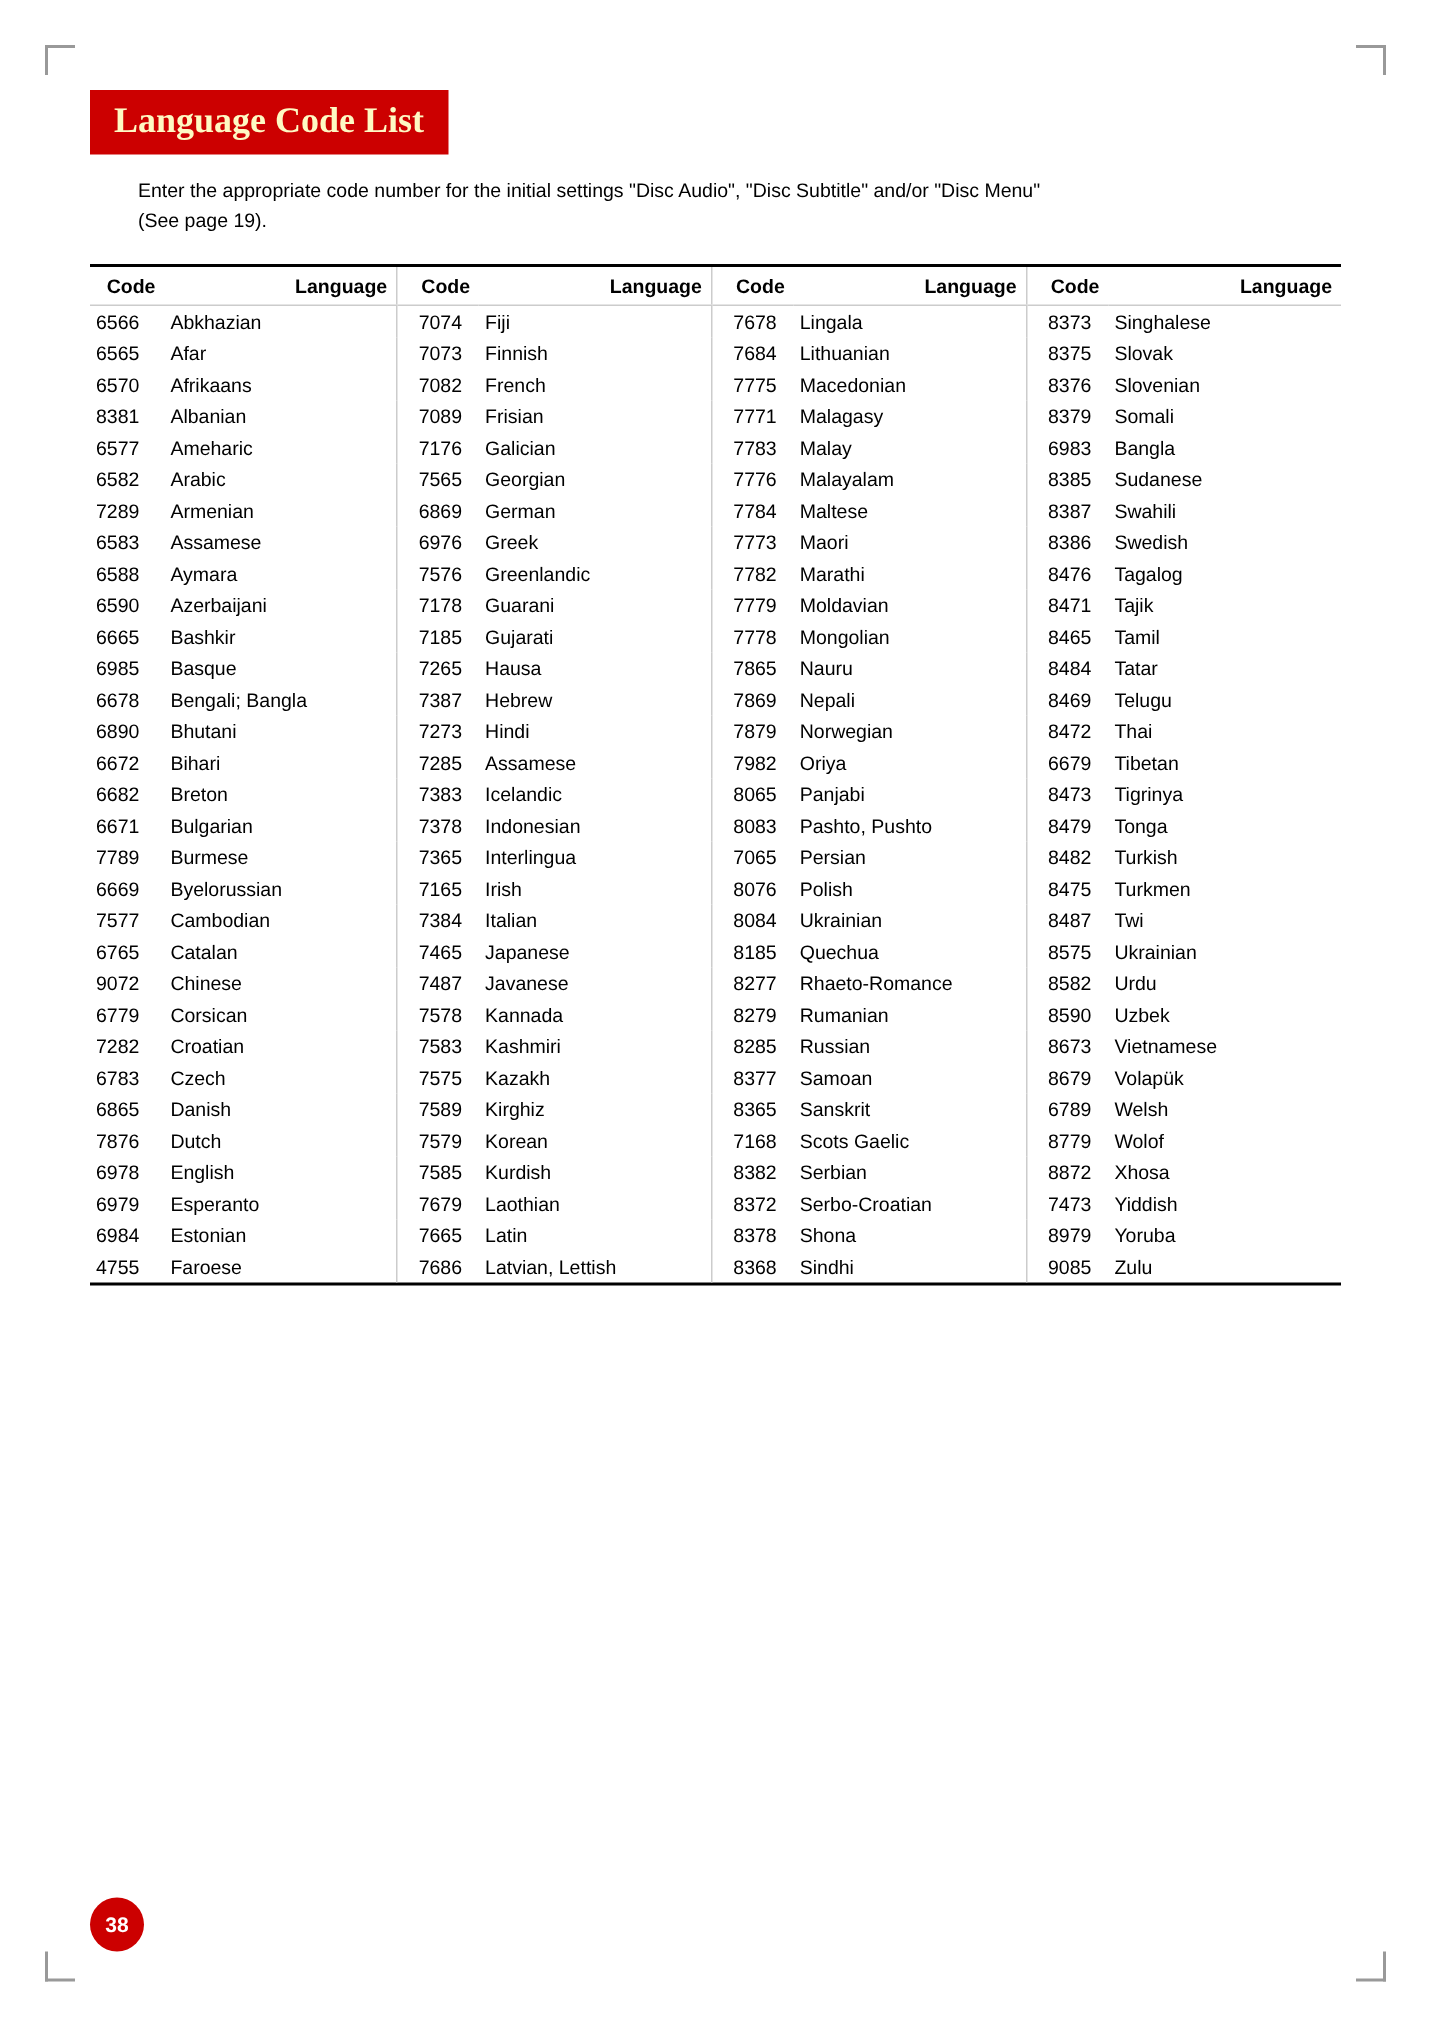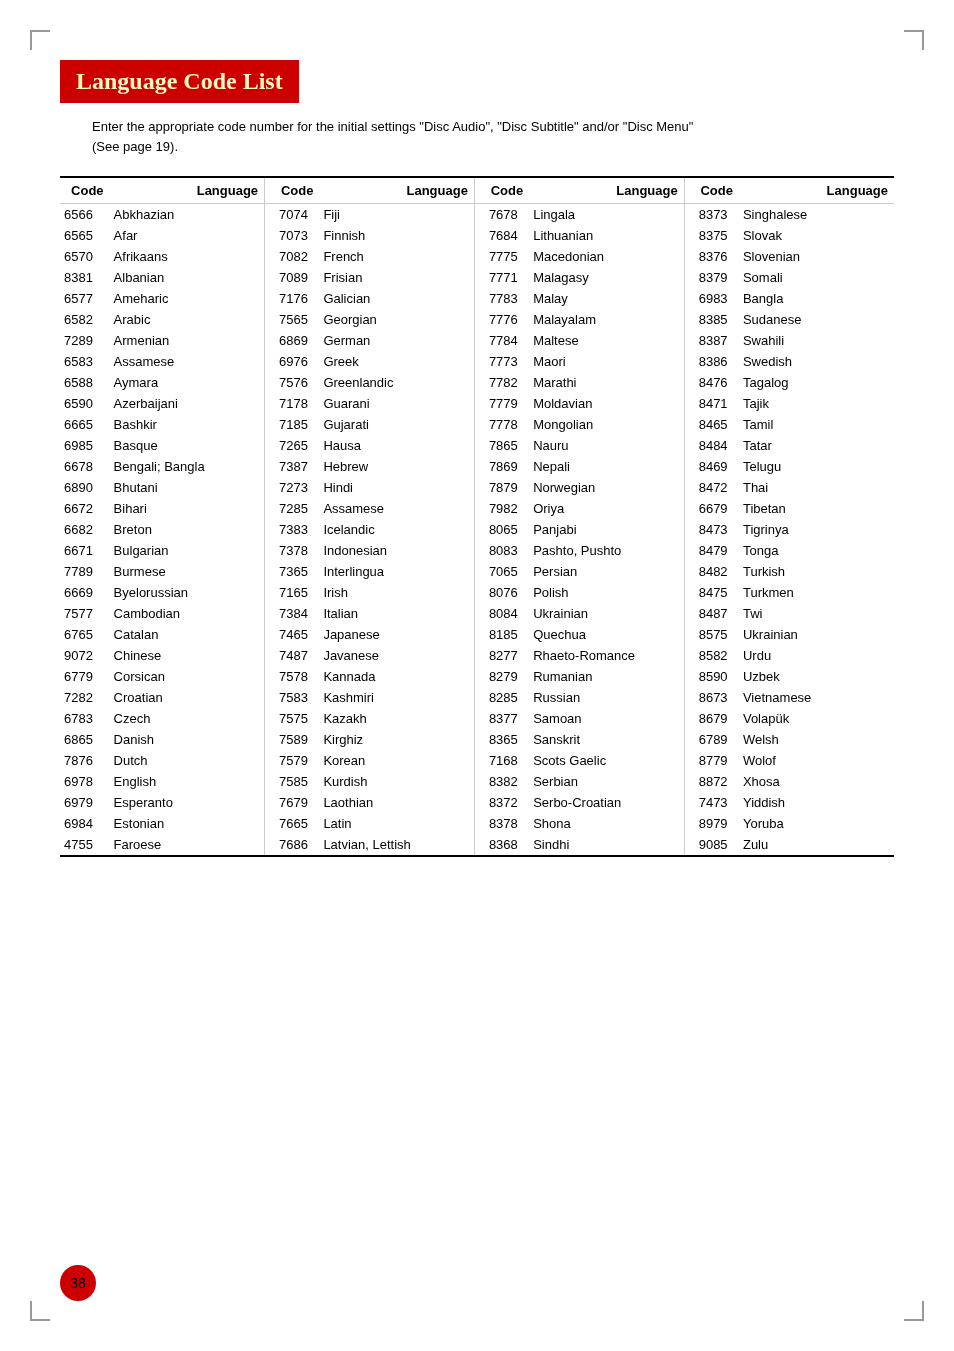--- a/index.html
+++ b/index.html
@@ -89,29 +89,29 @@
     .page-num-badge {
       position: absolute;
       bottom: 50px;
       left: 60px;
       display: flex;
       align-items: center;
       justify-content: center;
     }
     .badge-circle {
       background: #c00;
-      color: #000000;
+      color: #ffffff;
       border-radius: 50%;
       width: 36px;
       height: 36px;
       display: flex;
       align-items: center;
       justify-content: center;
       font-size: 14px;
-      font-weight: normal;
+      font-weight: bold;
     }
   </style>
 </head>
 <body>
 
 <div class="page">
   
   <div class="corner-mark corner-tl"></div>
   <div class="corner-mark corner-tr"></div>
   <div class="corner-mark corner-bl"></div>

